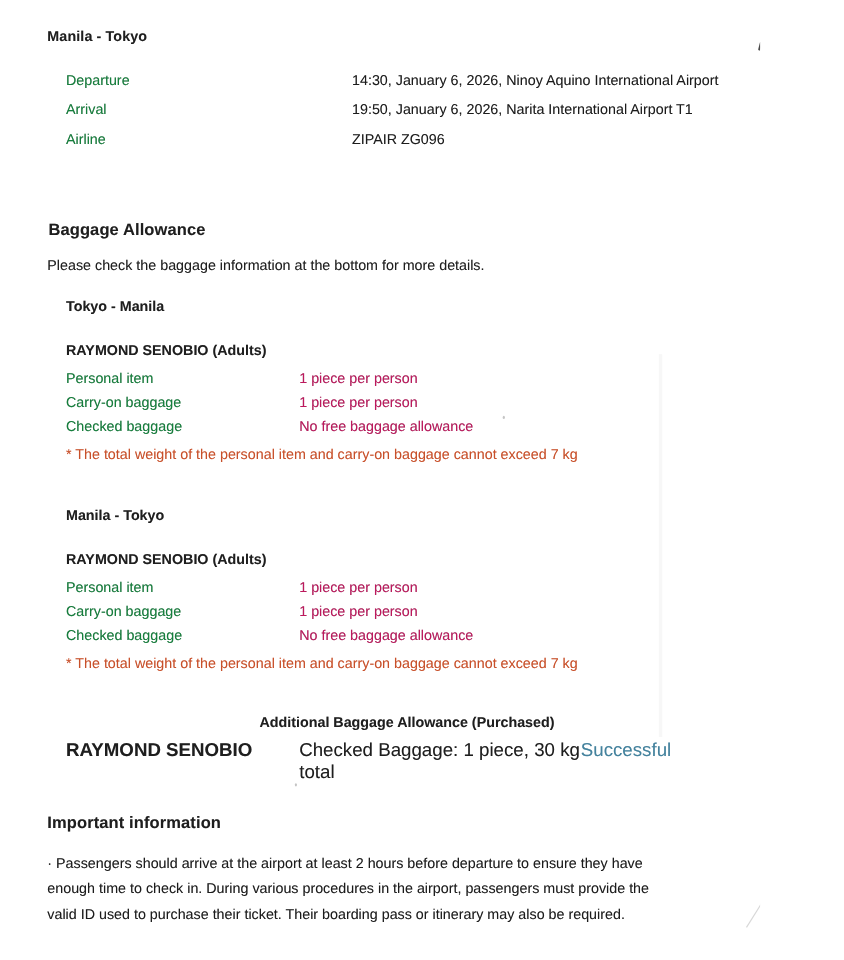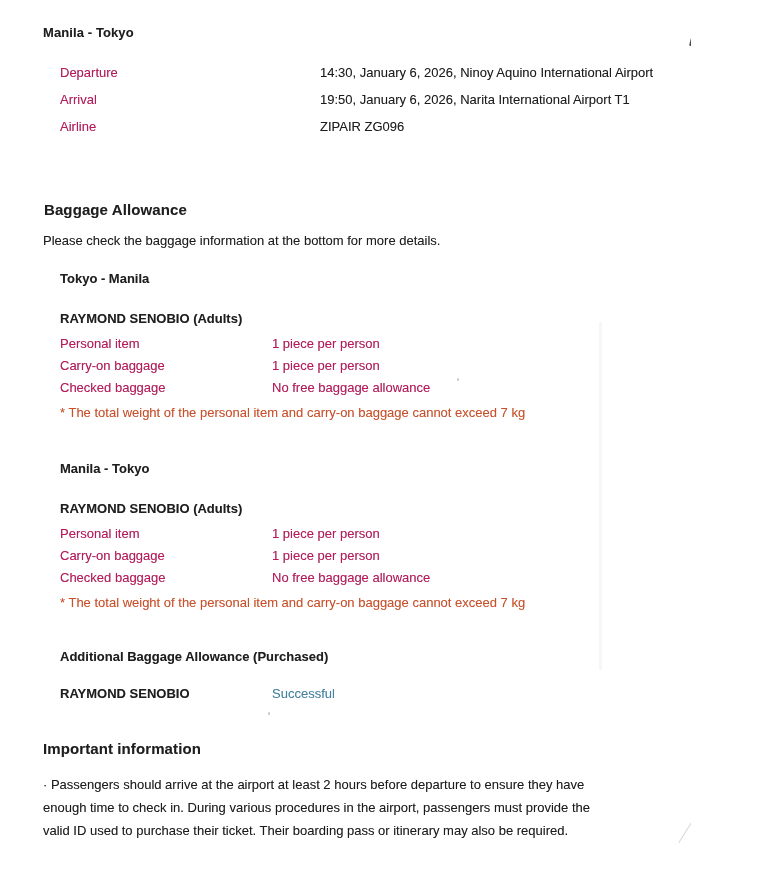--- a/index.html
+++ b/index.html
@@ -32,42 +32,42 @@
     letter-spacing: 0.1px;
   }
   .body-text {
     font-size: 13px;
     line-height: 23px;
   }
 
   
   .kv-table { font-size: 13px; }
   .kv-row { display: flex; align-items: flex-start; margin-bottom: 4px; }
-  .kv-label { width: 212px; flex: 0 0 212px; line-height: 23px; color: #be185d; }
+  .kv-label { width: 212px; flex: 0 0 212px; line-height: 23px; color: #15803d; }
   .kv-value { width: 354px; flex: 0 0 354px; line-height: 23px; color: #1c1c1c; margin-left: 48px; }
 
   
   .segment { width: 560px; }
   .segment .seg-route { font-size: 13px; font-weight: bold; }
   .segment .seg-passenger { font-size: 13px; font-weight: bold; margin-top: 25px; }
   .segment .seg-rows { margin-top: 7px; font-size: 13px; }
   .seg-row { display: flex; line-height: 22px; }
   .seg-row .kv-label { line-height: 22px; }
   .seg-row .seg-value { color: #be185d; }
   .seg-warning {
     margin-top: 4px;
     font-size: 13px;
     line-height: 20px;
     color: var(--warning, #c8502a);
     text-shadow: 0 0 0.5px rgba(200,80,42,0.3);
   }
 
   
-  .additional-title { font-size: 13px; font-weight: bold; }
-  .additional-row { display: flex; margin-top: 20px; font-size: 13px; line-height: 20px; }
+  .additional-title { font-size: 13px; font-weight: bold; text-align: center; }
+  .additional-row { display: flex; margin-top: 8px; font-size: 17px; line-height: 20px; }
   .additional-name { width: 212px; flex: 0 0 212px; font-weight: bold; }
   .additional-detail { width: 256px; flex: 0 0 256px; }
   .additional-status {
     color: var(--success, #44829d);
     text-shadow: 0 0 0.5px rgba(68,130,157,0.3);
   }
 
   
   .important-body { width: 572px; font-size: 13px; line-height: 23px; color: #1c1c1c; }
 
@@ -158,20 +158,21 @@
         <div class="seg-value">No free baggage allowance</div>
       </div>
     </div>
     <div class="seg-warning">* The total weight of the personal item and carry-on baggage cannot exceed 7 kg</div>
   </div>
 
   <div class="abs" style="left:60px; top:649px; width:620px;">
     <div class="additional-title">Additional Baggage Allowance (Purchased)</div>
     <div class="additional-row">
       <div class="additional-name">RAYMOND SENOBIO</div>
+      <div class="additional-detail">Checked Baggage: 1 piece, 30 kg total</div>
       <div class="additional-status">Successful</div>
     </div>
   </div>
 
   <div class="abs big-heading" style="left:43px; top:740px;">Important information</div>
 
   <div class="abs important-body" style="left:43px; top:773px;">· Passengers should arrive at the airport at least 2 hours before departure to ensure they have enough time to check in. During various procedures in the airport, passengers must provide the valid ID used to purchase their ticket. Their boarding pass or itinerary may also be required.</div>
 
   <div class="abs artifact tick-mark" style="left:690px; top:38px;"></div>
   <div class="abs artifact v-streak" style="left:599px; top:322px;"></div>

